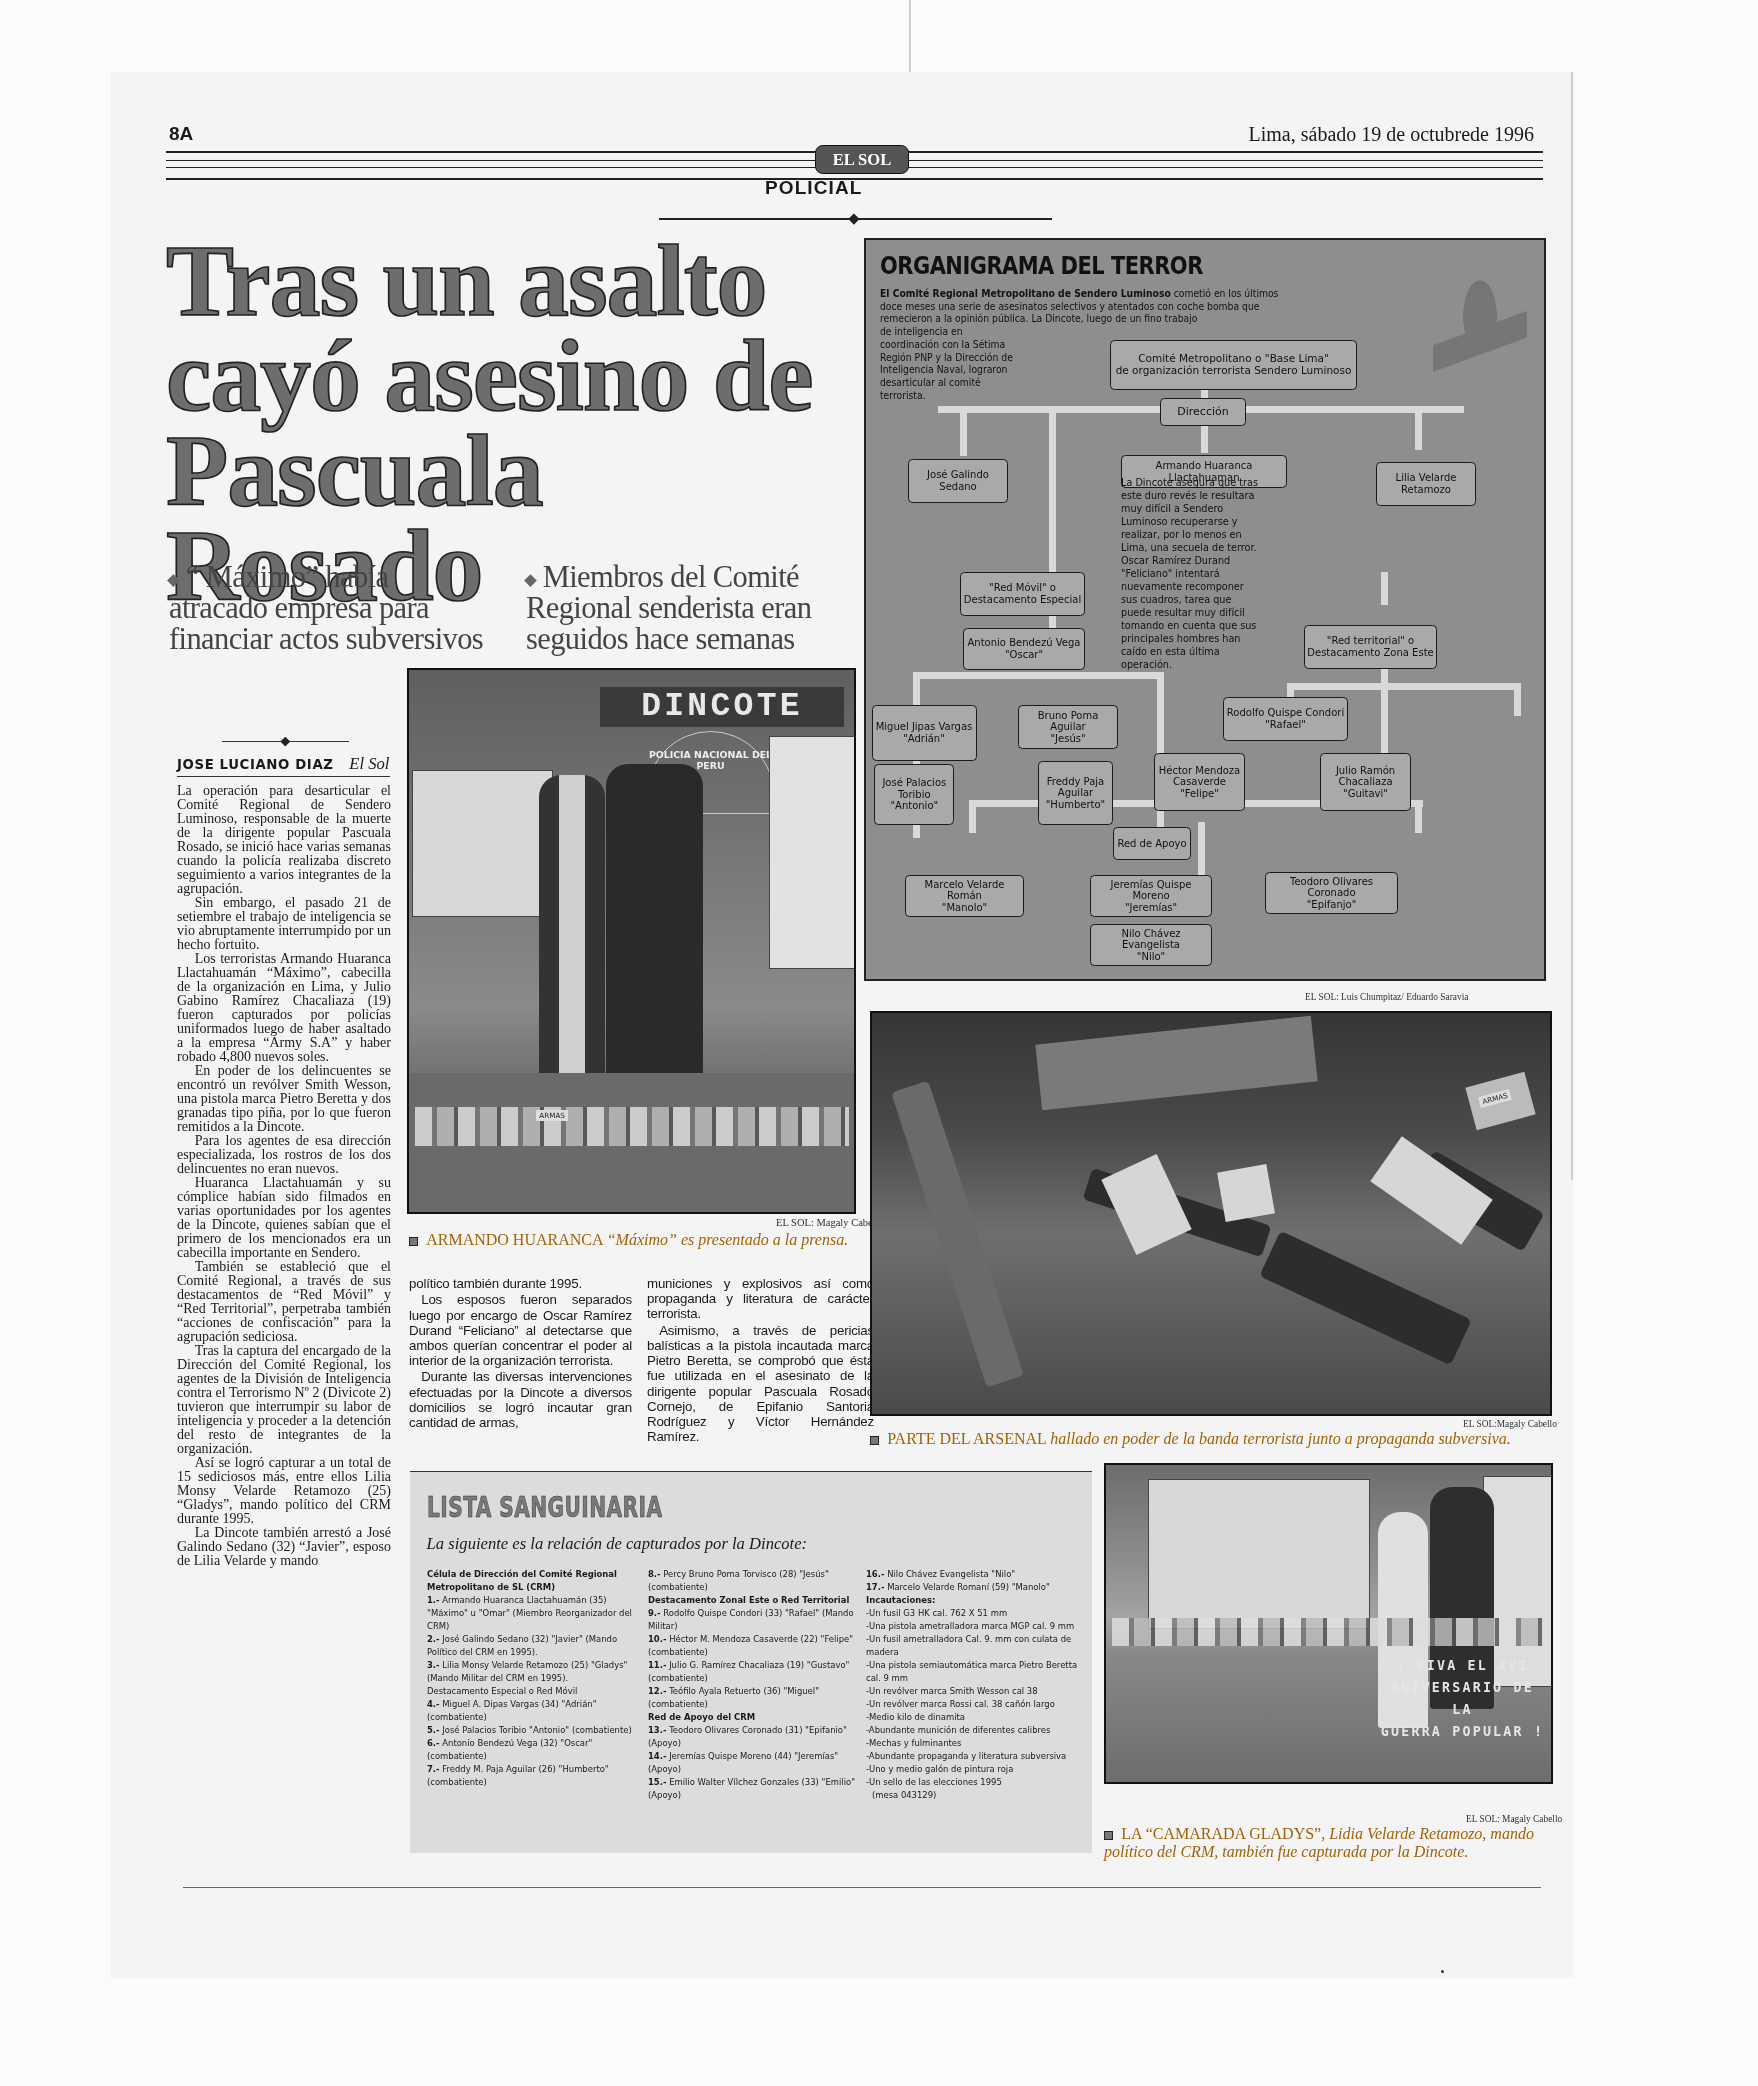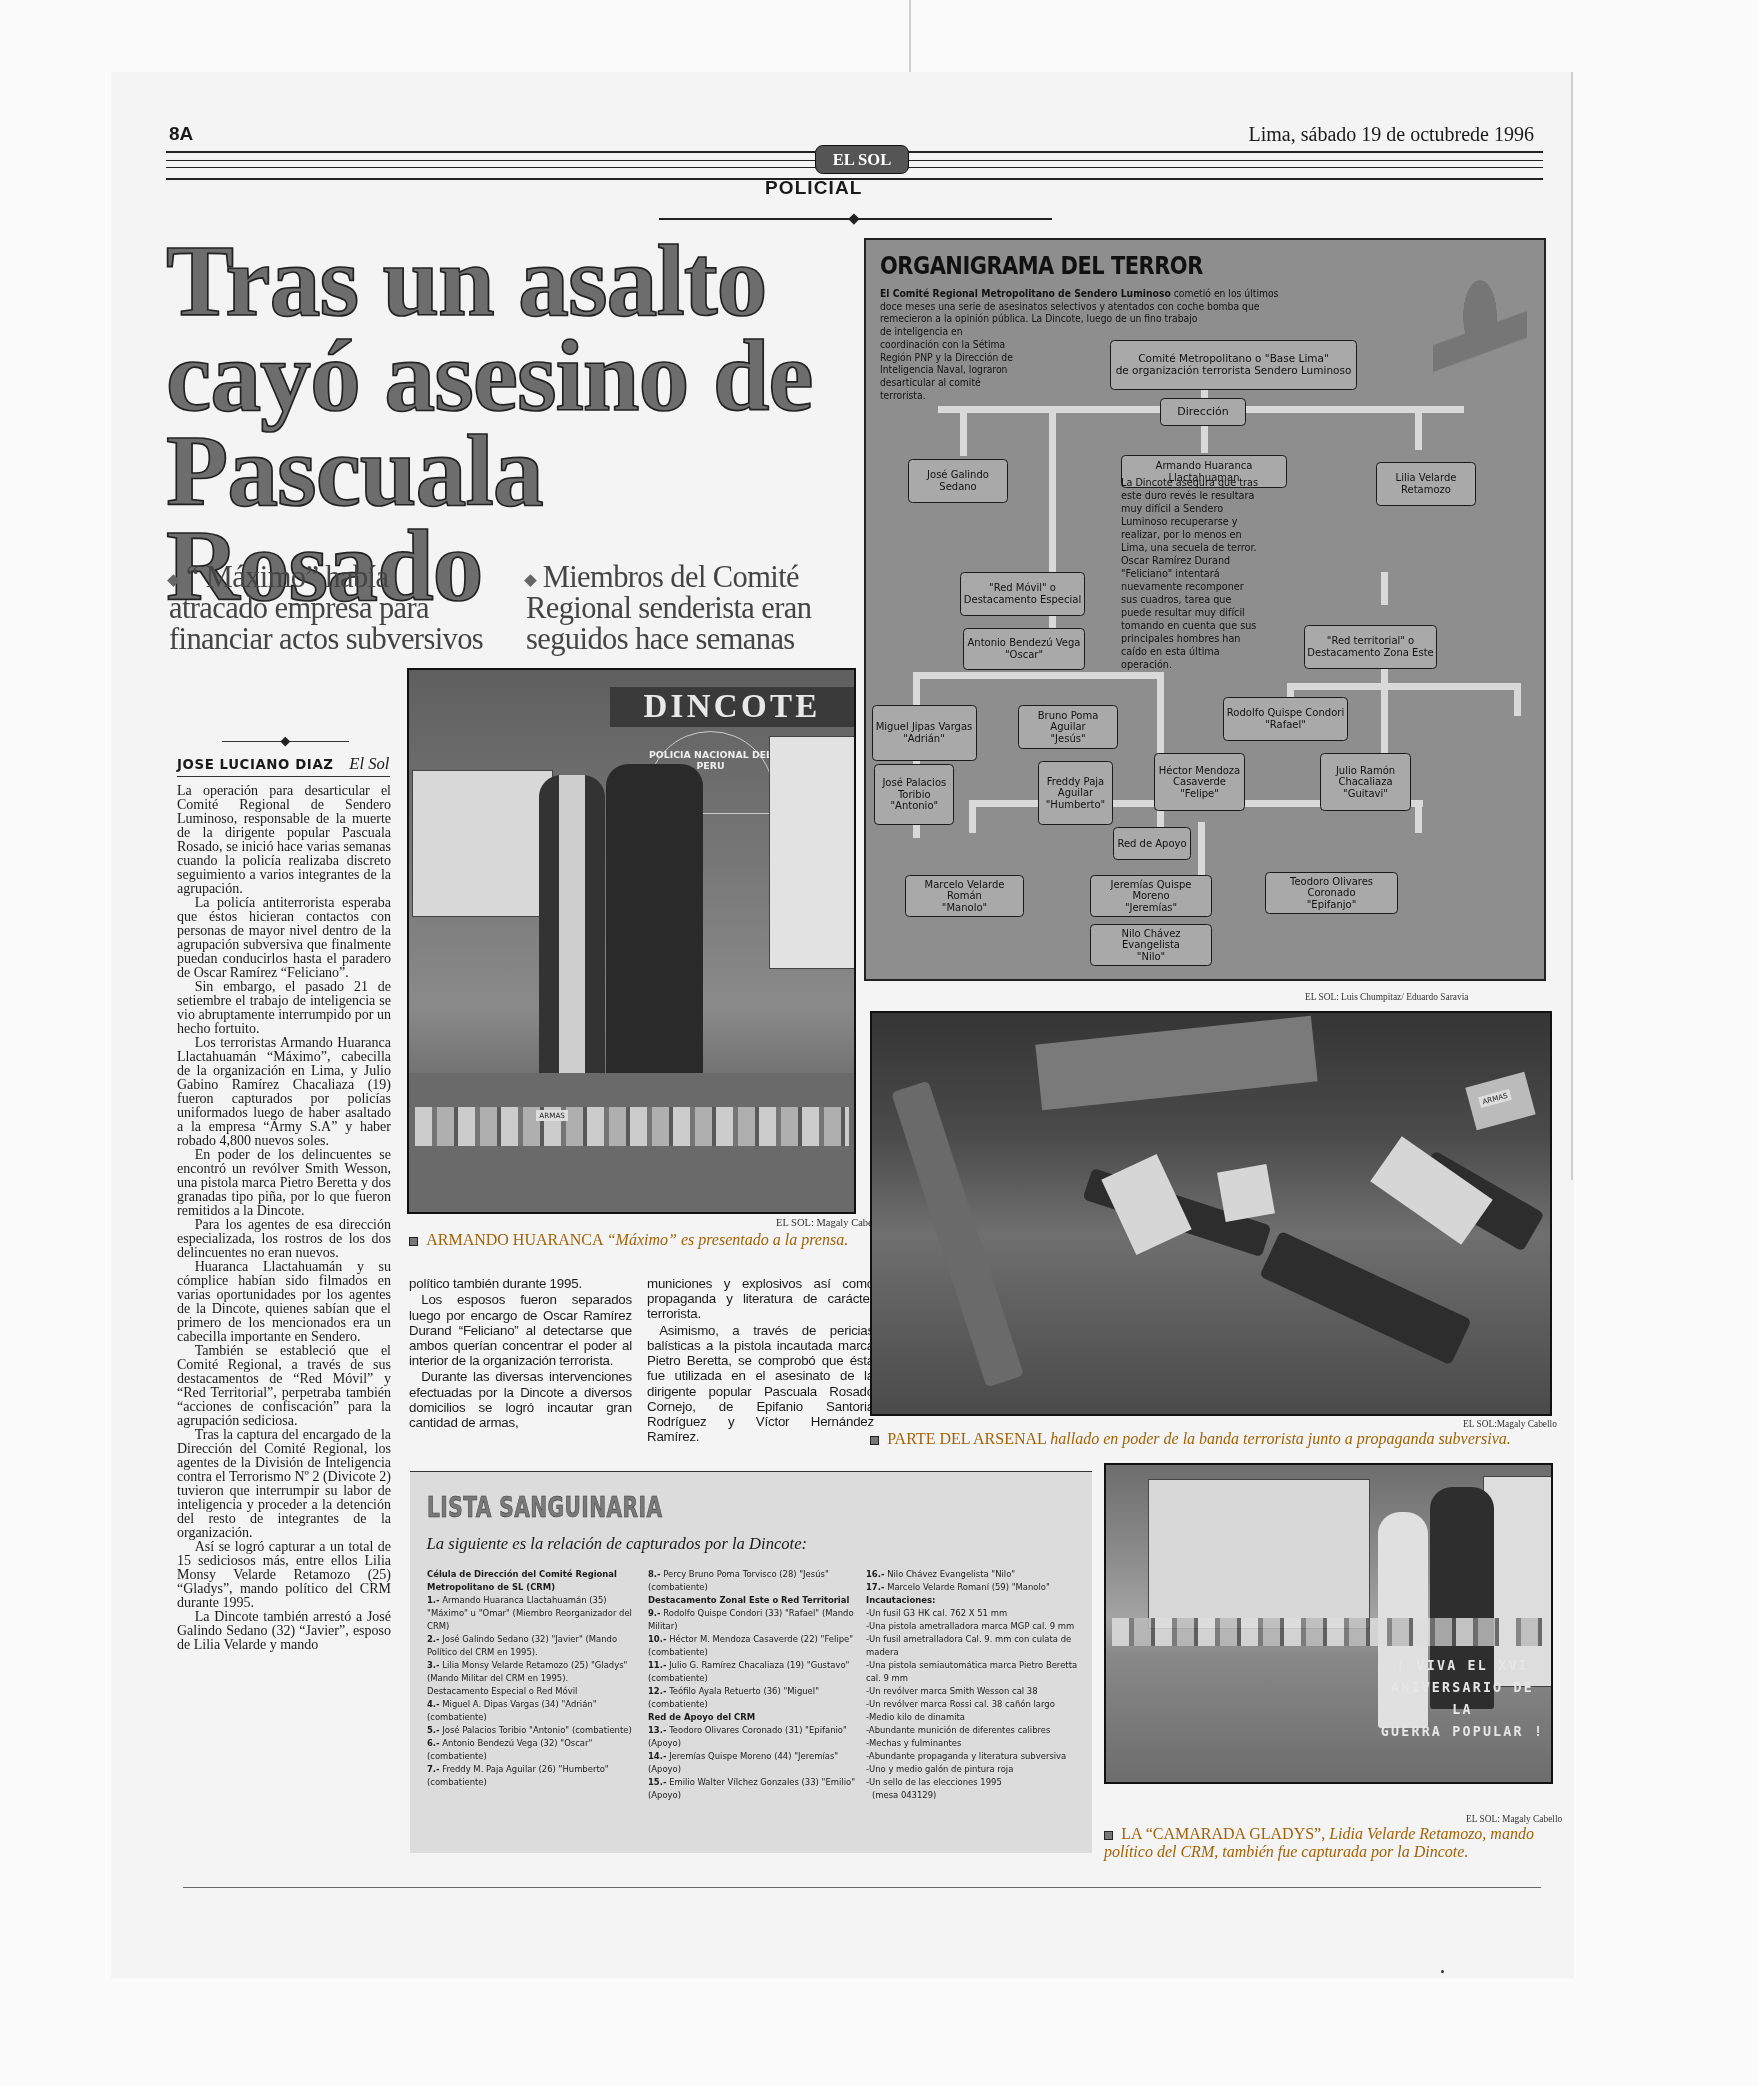--- a/index.html
+++ b/index.html
@@ -55,22 +55,22 @@
   .col-2 { left: 409px; top: 1276px; width: 223px; font-family: "Liberation Sans", sans-serif; font-size: 13.3px; line-height: 15.2px; letter-spacing: -0.2px; }
   .col-3 { left: 647px; top: 1276px; width: 227px; font-family: "Liberation Sans", sans-serif; font-size: 13.3px; line-height: 15.2px; letter-spacing: -0.2px; }
   .col-2 p:first-child, .col-3 p:first-child { text-indent: 0; }
   .col-2 p, .col-3 p { text-indent: 12.2px; margin-bottom: 1.1px; }
 
   
   .photo { position: absolute; border: 2.2px solid #111; overflow: hidden; }
   .photo-dincote { left: 407px; top: 668px; width: 449px; height: 546px;
     background: linear-gradient(180deg, #5f5f5f 0%, #777 35%, #8a8a8a 62%, #6c6c6c 78%, #555 100%); }
   .ph-board { position: absolute; background: #d8d8d8; border: 1.7px solid #444; }
-  .ph-sign { position: absolute; left: 201px; top: 16.6px; width: 244px; height: 40px; background: #3a3a3a;
-    color: #e8e8e8; font-family: Liberation Serif, serif; font-weight: bold; font-size: 33px; letter-spacing: 3.3px;
+  .ph-sign { position: absolute; left: 191px; top: 16.6px; width: 244px; height: 40px; background: #3a3a3a;
+    color: #e8e8e8; font-family: Liberation Mono, monospace; font-weight: bold; font-size: 33px; letter-spacing: 3.3px;
     display: flex; align-items: center; justify-content: center; }
   .ph-emblem { position: absolute; left: 238px; top: 61px; width: 127px; height: 83px; border-radius: 64px 64px 0 0;
     border: 1.7px solid #ccc; color: #eee; font-family: "DejaVu Sans", sans-serif; font-size: 9.4px; font-weight: bold;
     text-align: center; padding-top: 16.6px; }
   .person { position: absolute; border-radius: 22px 22px 3.3px 3.3px; }
   .ph-floor { position: absolute; left: 0; right: 0; bottom: 0; height: 139px; background: #6a6a6a; }
   .ph-items { position: absolute; left: 5.5px; right: 5.5px; bottom: 66px; height: 39px;
     background: repeating-linear-gradient(90deg, #ddd 0 16.6px, #777 16.6px 22px, #bbb 22px 39px, #555 39px 43px); opacity: 0.85; }
   .ph-label { position: absolute; color: #222; background: #ddd; font-family: "DejaVu Sans", sans-serif; font-size: 7.2px; padding: 1.1px 3.3px; }
 
@@ -150,21 +150,20 @@
       <span class="diamond"></span>
     </div>
   <div class="byline">
     <span class="name">JOSE LUCIANO DIAZ</span>
     <span class="pub">El Sol</span>
   </div>
   <div class="byline-rule"></div>
 
   <div class="col col-1">
     <p>La operación para desarticular el Comité Regional de Sendero Luminoso, responsable de la muerte de la dirigente popular Pascuala Rosado, se inició hace varias semanas cuando la policía realizaba discreto seguimiento a varios integrantes de la agrupación.</p>
-    <p>La policía antiterrorista esperaba que éstos hicieran contactos con personas de mayor nivel dentro de la agrupación subversiva que finalmente puedan conducirlos hasta el paradero de Oscar Ramírez “Feliciano”.</p>
     <p>Sin embargo, el pasado 21 de setiembre el trabajo de inteligencia se vio abruptamente interrumpido por un hecho fortuito.</p>
     <p>Los terroristas Armando Huaranca Llactahuamán “Máximo”, cabecilla de la organización en Lima, y Julio Gabino Ramírez Chacaliaza (19) fueron capturados por policías uniformados luego de haber asaltado a la empresa “Army S.A” y haber robado 4,800 nuevos soles.</p>
     <p>En poder de los delincuentes se encontró un revólver Smith Wesson, una pistola marca Pietro Beretta y dos granadas tipo piña, por lo que fueron remitidos a la Dincote.</p>
     <p>Para los agentes de esa dirección especializada, los rostros de los dos delincuentes no eran nuevos.</p>
     <p>Huaranca Llactahuamán y su cómplice habían sido filmados en varias oportunidades por los agentes de la Dincote, quienes sabían que el primero de los mencionados era un cabecilla importante en Sendero.</p>
     <p>También se estableció que el Comité Regional, a través de sus destacamentos de “Red Móvil” y “Red Territorial”, perpetraba también “acciones de confiscación” para la agrupación sediciosa.</p>
     <p>Tras la captura del encargado de la Dirección del Comité Regional, los agentes de la División de Inteligencia contra el Terrorismo Nº 2 (Divicote 2) tuvieron que interrumpir su labor de inteligencia y proceder a la detención del resto de integrantes de la organización.</p>
     <p>Así se logró capturar a un total de 15 sediciosos más, entre ellos Lilia Monsy Velarde Retamozo (25) “Gladys”, mando político del CRM durante 1995.</p>
     <p>La Dincote también arrestó a José Galindo Sedano (32) “Javier”, esposo de Lilia Velarde y mando</p>
   </div>

